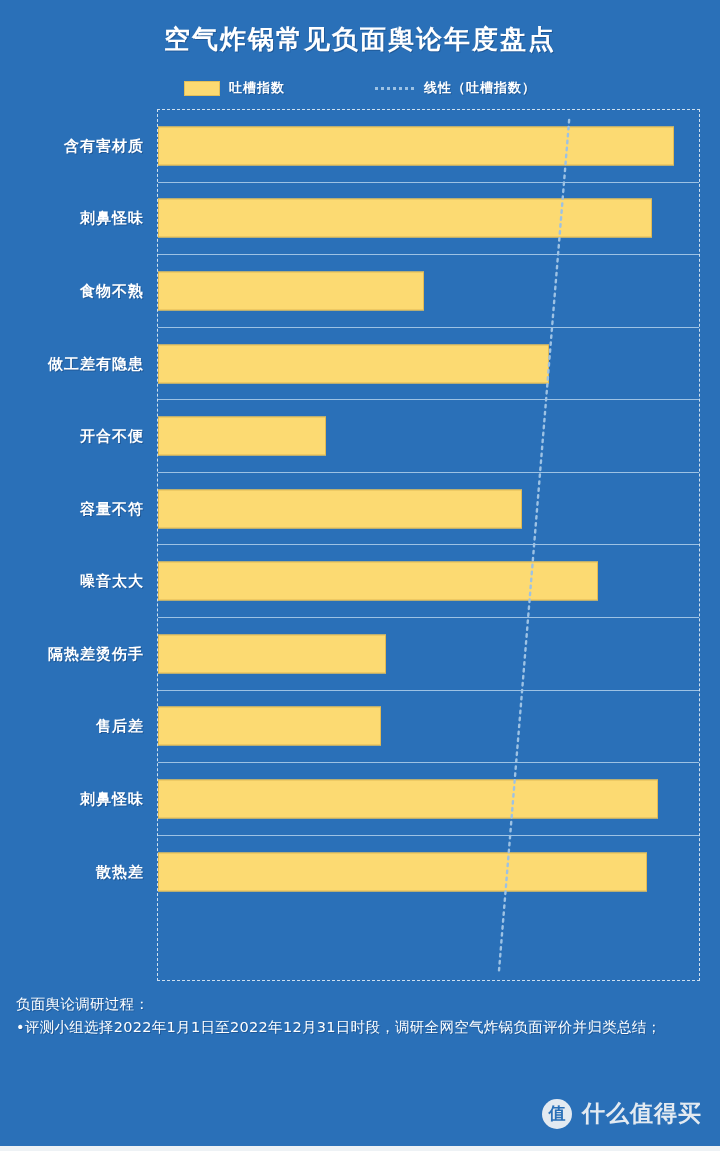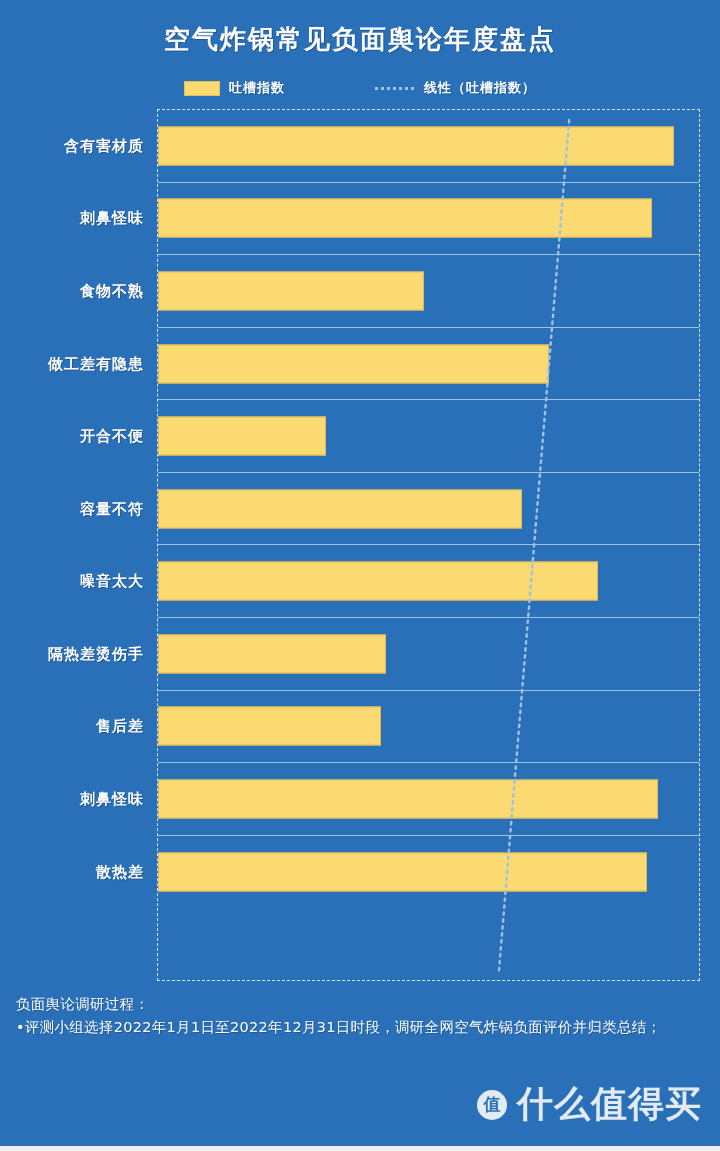--- a/index.html
+++ b/index.html
@@ -159,21 +159,21 @@
     background: #f2f4f6;
     color: #2a70b8;
     font-size: 17px;
     font-weight: bold;
     display: flex;
     align-items: center;
     justify-content: center;
     line-height: 1;
   }
   .wm-text {
-    font-size: 36px;
+    font-size: 23px;
     font-weight: bold;
     color: #f2f4f6;
     letter-spacing: 1px;
   }
   .bottom-strip {
     position: absolute;
     left: 0;
     bottom: 0;
     width: 720px;
     height: 5px;

